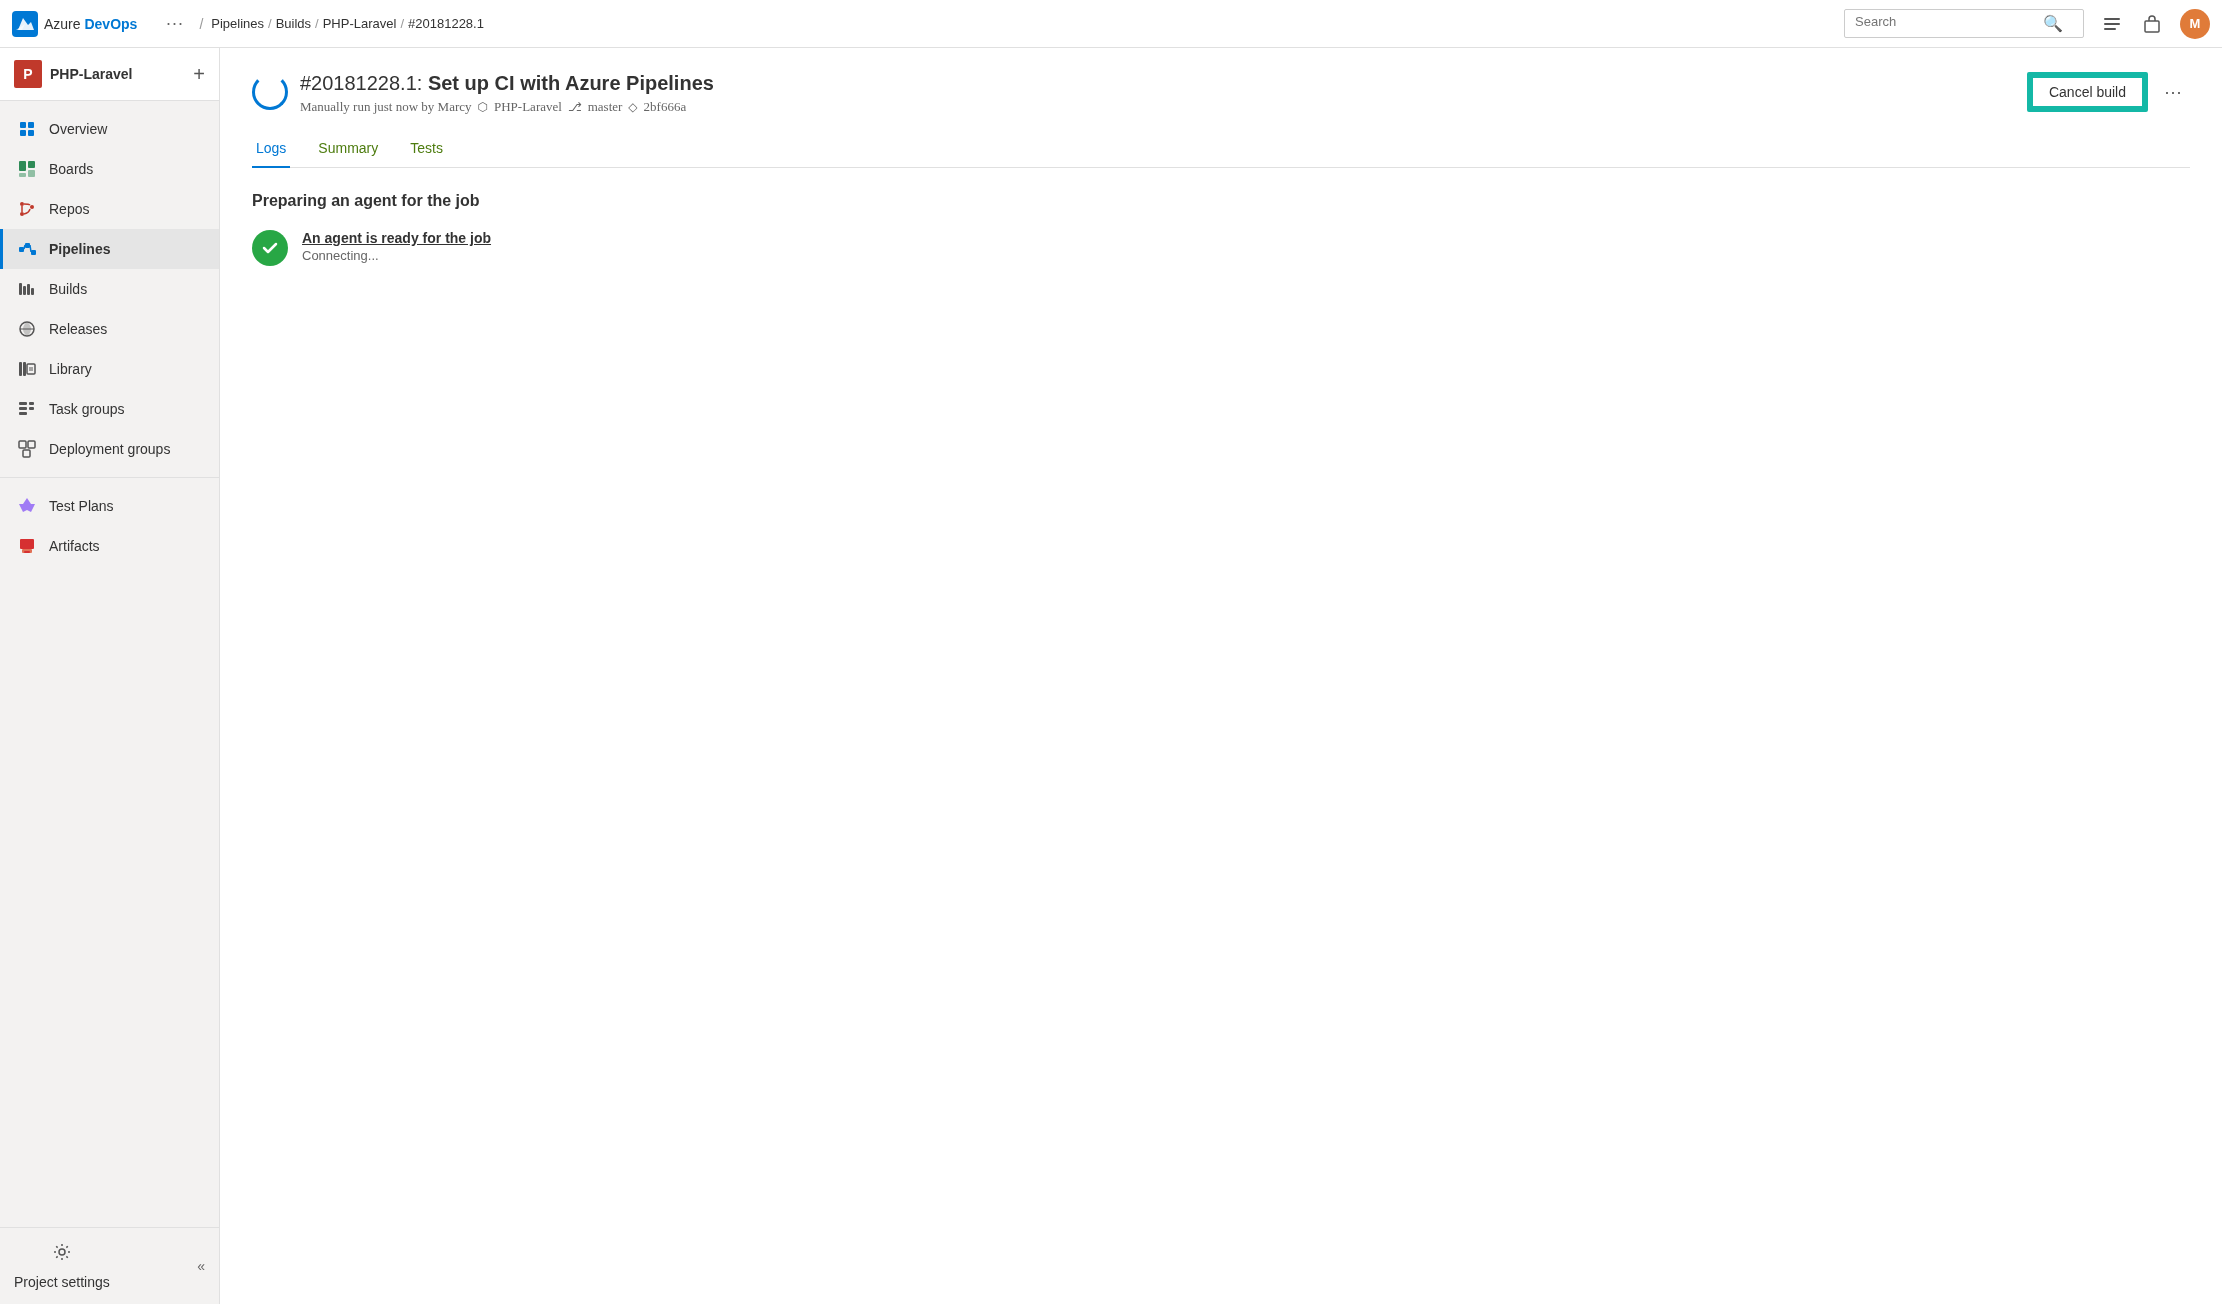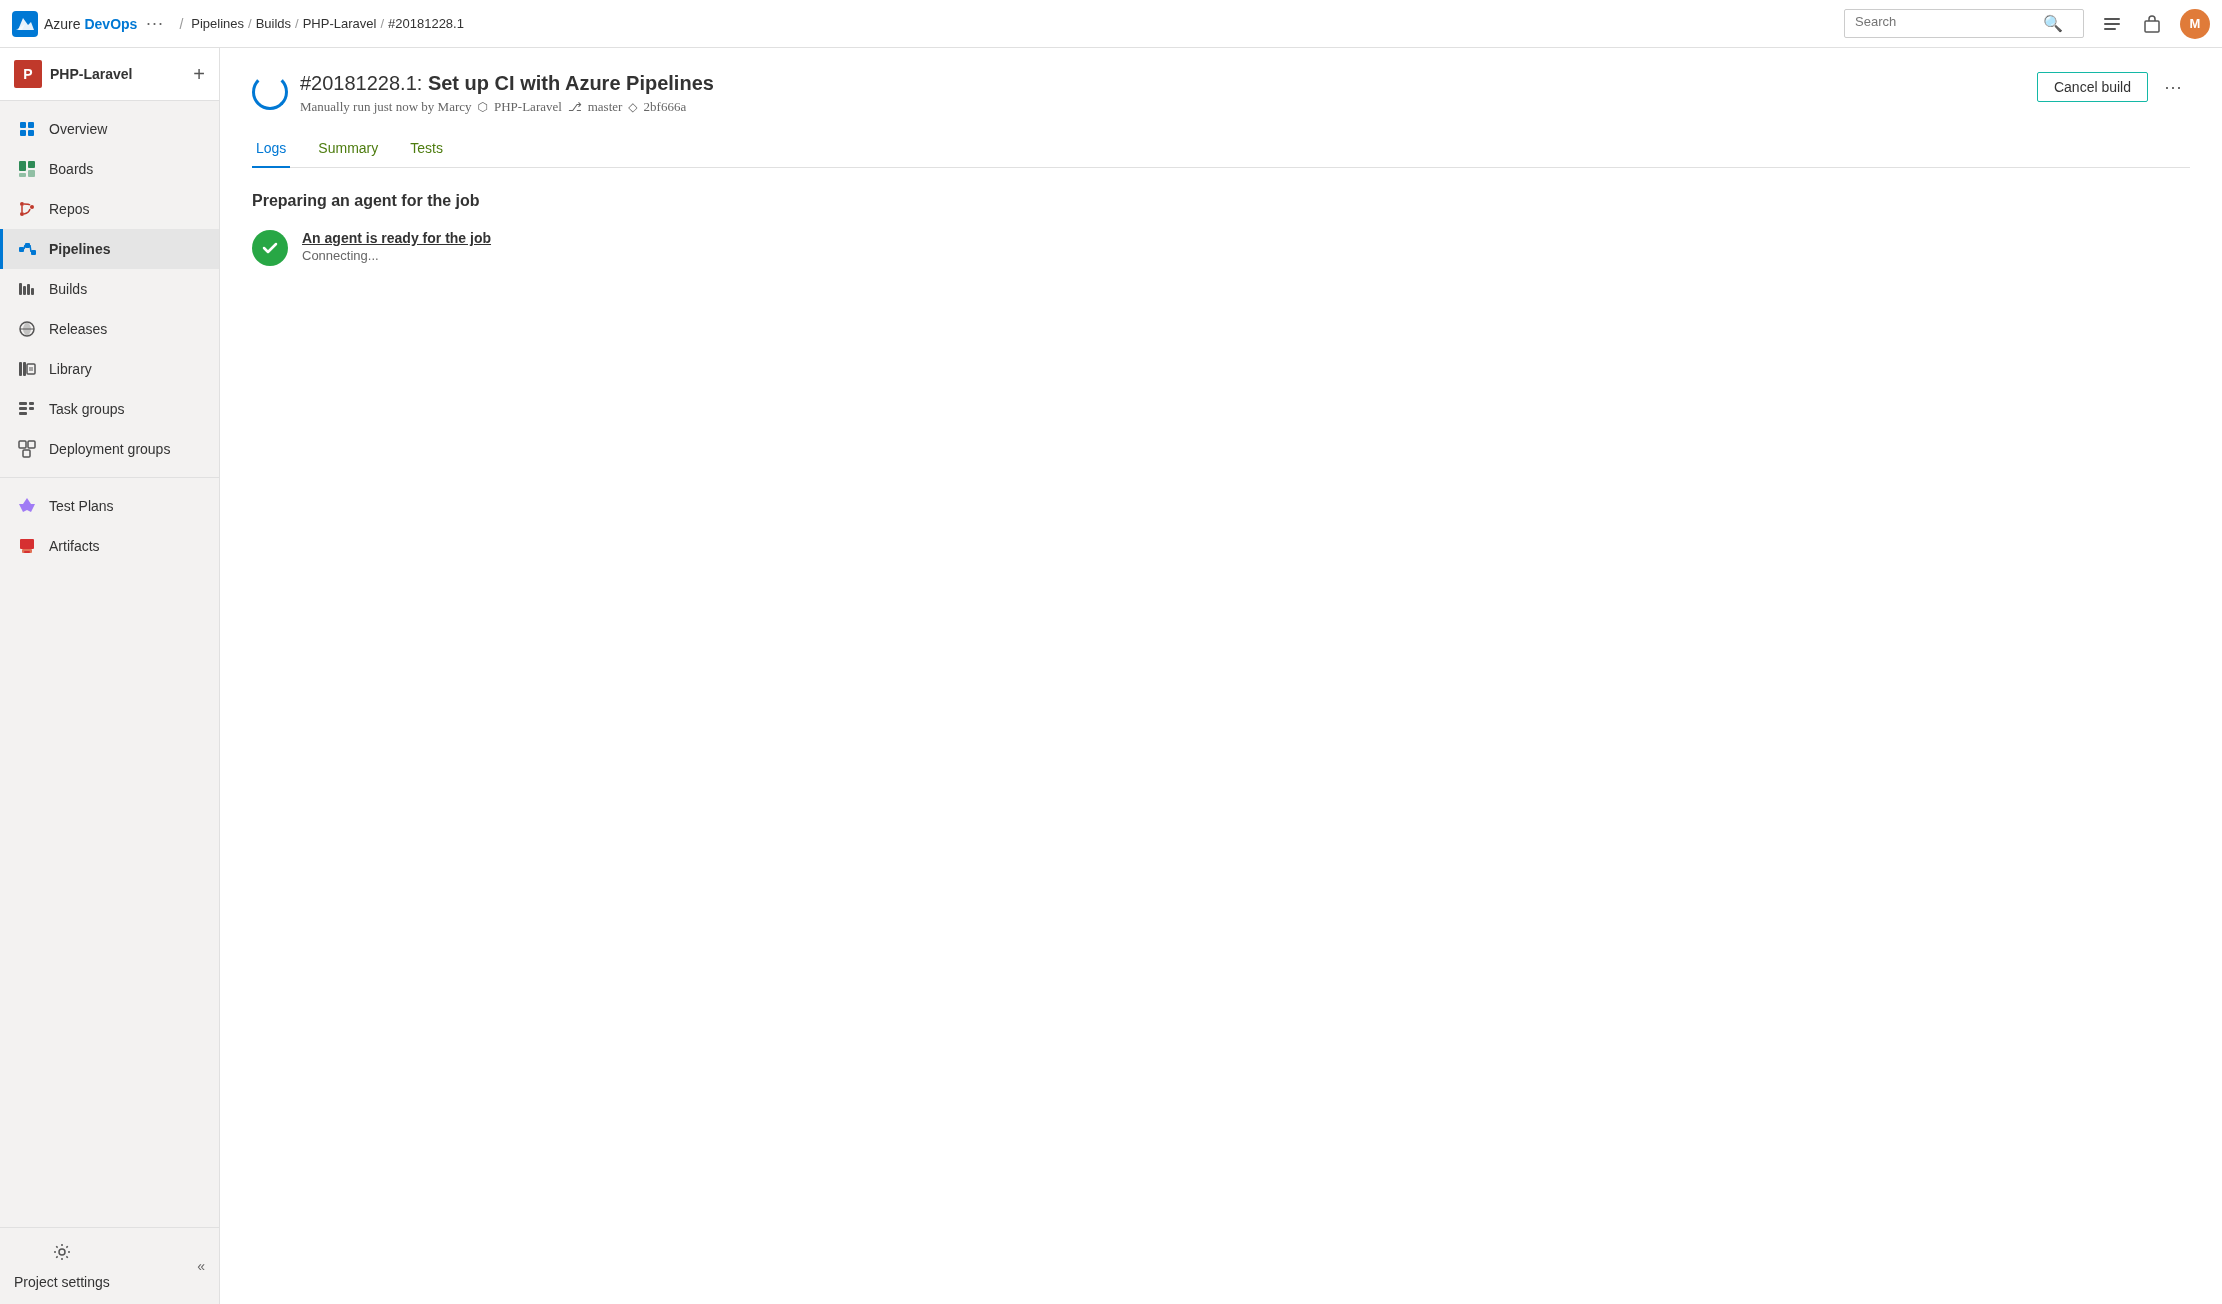--- a/index.html
+++ b/index.html
@@ -4,21 +4,21 @@
   <style>
     * { box-sizing: border-box; margin: 0; padding: 0; }
     body { font-family: -apple-system, BlinkMacSystemFont, 'Segoe UI', sans-serif; font-size: 14px; background: #f3f2f1; color: #333; height: 100vh; overflow: hidden; }
 
     
     .top-nav {
       display: flex; align-items: center; height: 48px; background: #fff;
       border-bottom: 1px solid #e0e0e0; padding: 0 12px; gap: 8px;
       position: fixed; top: 0; left: 0; right: 0; z-index: 100;
     }
-    .top-nav-logo { display: flex; align-items: center; gap: 6px; margin-right: 0; }
+    .top-nav-logo { display: flex; align-items: center; gap: 6px; margin-right: 20px; }
     .logo-icon { width: 26px; height: 26px; }
     .logo-text { font-size: 14px; }
     .logo-azure { color: #333; font-weight: 400; }
     .logo-devops { color: #0078d4; font-weight: 600; }
     .top-nav-breadcrumb { display: flex; align-items: center; gap: 4px; flex: 1; font-size: 13px; color: #555; }
     .breadcrumb-sep { color: #999; }
     .breadcrumb-link { color: #333; text-decoration: none; }
     .top-nav-dots { font-size: 18px; color: #666; cursor: pointer; margin-right: 8px; }
     .search-box {
       display: flex; align-items: flex-start; border: 1px solid #ccc; background: #fff;
@@ -76,21 +76,21 @@
       border-top-color: transparent; animation: spin 1s linear infinite;
       flex-shrink: 0; margin-top: 2px;
     }
     @keyframes spin { to { transform: rotate(360deg); } }
     .build-title-text h1 { font-size: 20px; font-weight: 400; color: #333; }
     .build-title-text h1 strong { font-weight: 600; }
     .build-meta { font-size: 13px; color: #666; margin-top: 4px; display: flex; align-items: center; gap: 6px; font-family: Liberation Serif, serif; }
     .build-meta-icon { font-size: 12px; }
     .build-actions { display: flex; align-items: center; gap: 8px; }
     .cancel-btn {
-      padding: 6px 16px; border: 1px solid #14b8a6; background: #fff;
+      padding: 6px 16px; border: 6px solid #14b8a6; background: #fff;
       font-size: 14px; cursor: pointer; color: #333; border-radius: 2px;
     }
     .more-btn { font-size: 18px; color: #555; cursor: pointer; padding: 4px 8px; }
 
     
     .tabs { display: flex; gap: 24px; border-bottom: 1px solid #e0e0e0; margin-bottom: 24px; }
     .tab {
       padding: 8px 4px 10px; font-size: 14px; cursor: pointer; color: #4d7c0f;
       border-bottom: 2px solid transparent; position: relative; top: 1px;
     }

